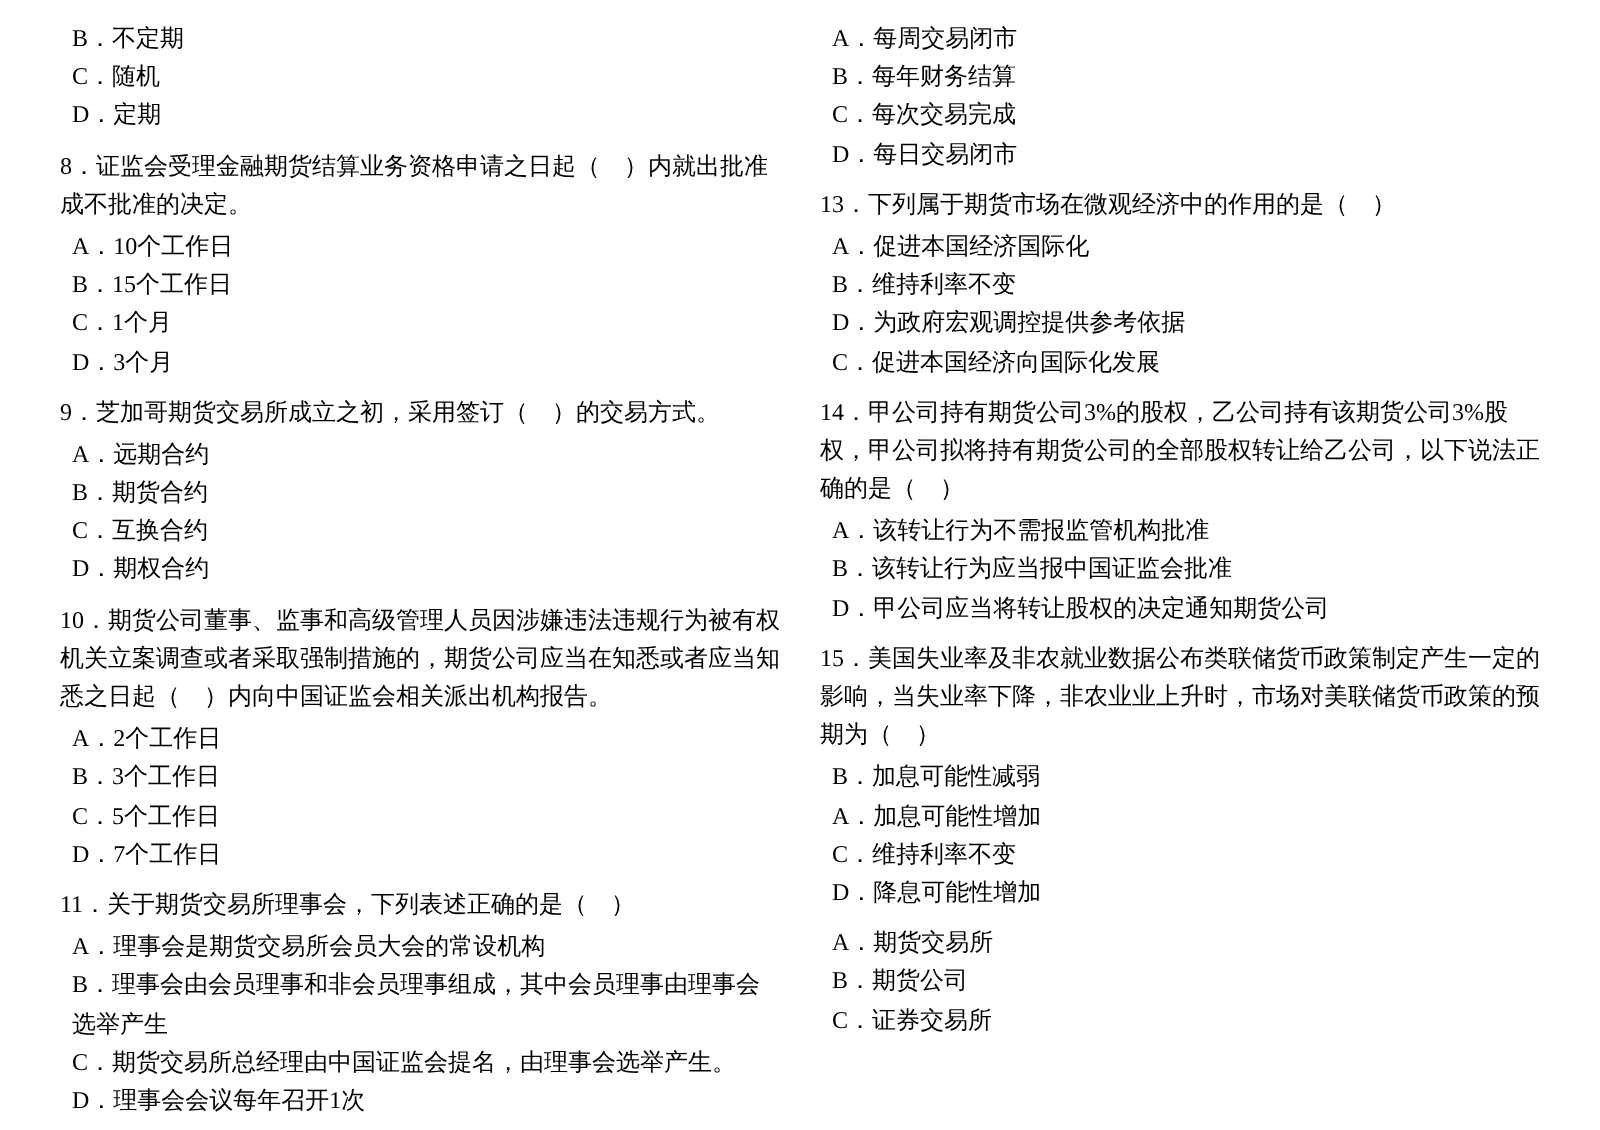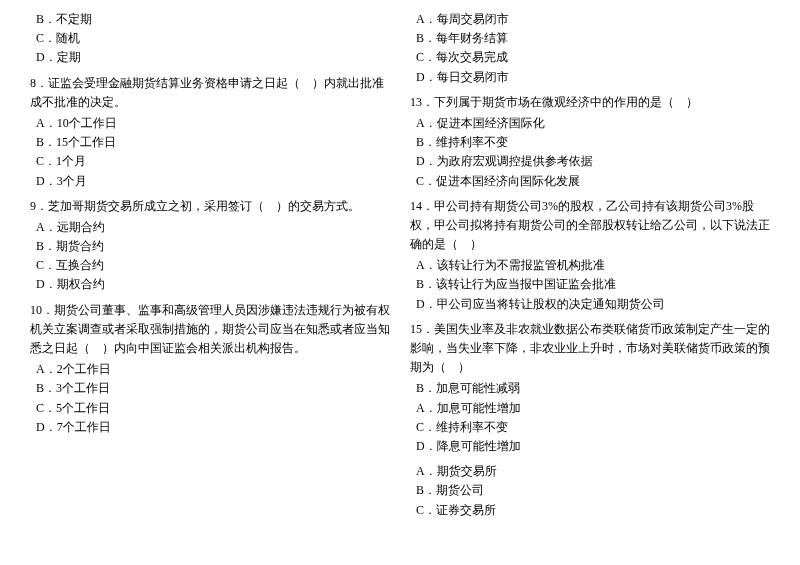--- a/index.html
+++ b/index.html
@@ -69,20 +69,27 @@
     </div>
 
     <div class="question-block">
       <div class="question-text">10．期货公司董事、监事和高级管理人员因涉嫌违法违规行为被有权机关立案调查或者采取强制措施的，期货公司应当在知悉或者应当知悉之日起（　）内向中国证监会相关派出机构报告。</div>
       <div class="option">A．2个工作日</div>
       <div class="option">B．3个工作日</div>
       <div class="option">C．5个工作日</div>
       <div class="option">D．7个工作日</div>
     </div>
 
+    <div class="question-block">
+      <div class="question-text">11．关于期货交易所理事会，下列表述正确的是（　）</div>
+      <div class="option">A．理事会是期货交易所会员大会的常设机构</div>
+      <div class="option">B．理事会由会员理事和非会员理事组成，其中会员理事由理事会选举产生</div>
+      <div class="option">C．期货交易所总经理由中国证监会提名，由理事会选举产生。</div>
+      <div class="option">D．理事会会议每年召开1次</div>
+    </div>
 
   </div>
 
   <div class="column">
 
     <div class="question-block">
       <div class="option">A．每周交易闭市</div>
       <div class="option">B．每年财务结算</div>
       <div class="option">C．每次交易完成</div>
       <div class="option">D．每日交易闭市</div>

